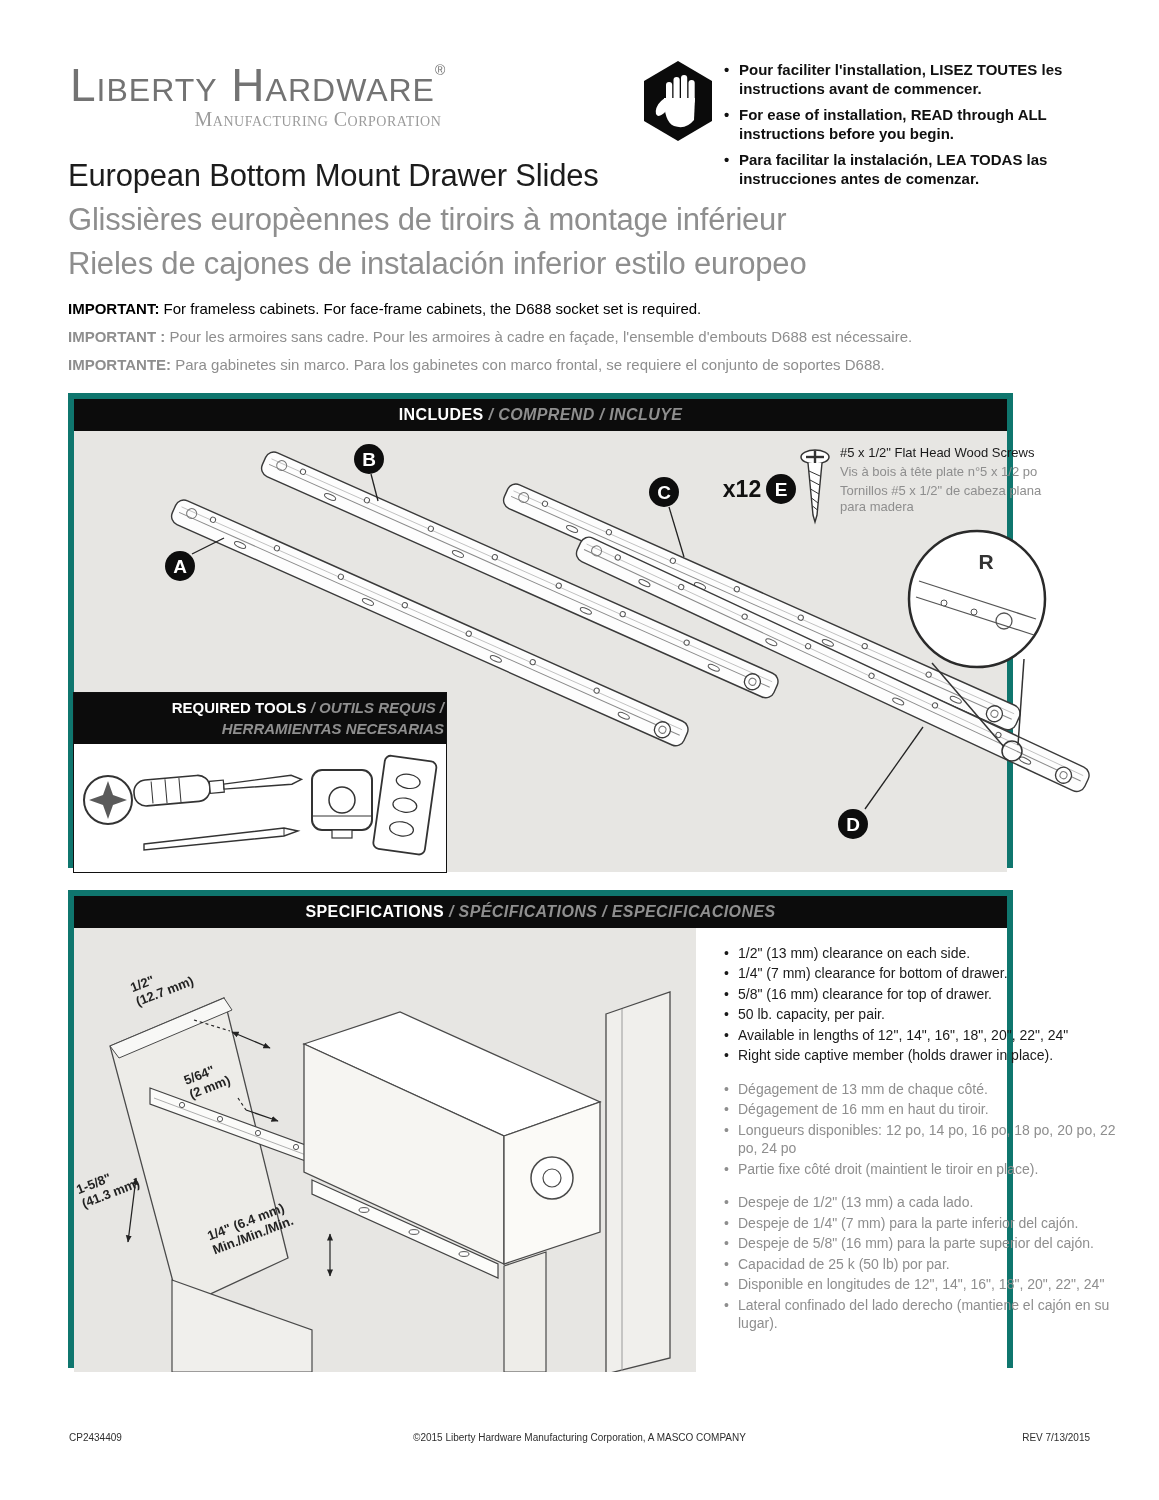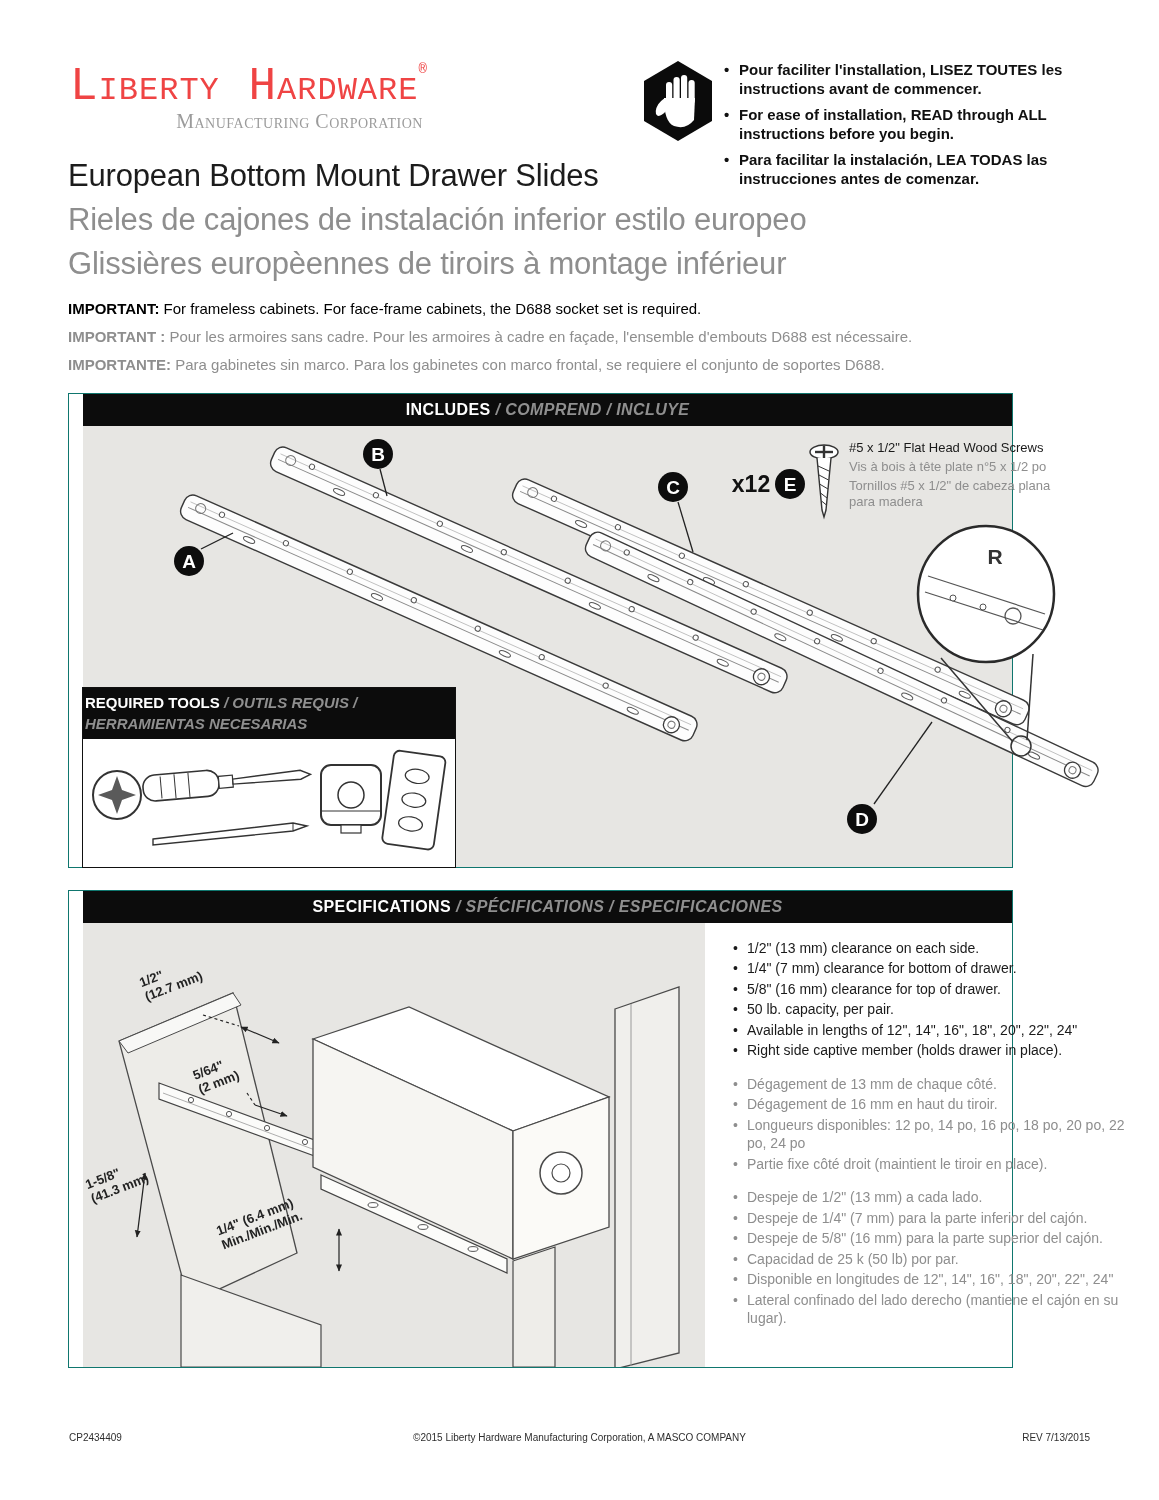--- a/index.html
+++ b/index.html
@@ -2,22 +2,22 @@
 <html><head>
 <meta charset="utf-8">
 <style>
   * { margin:0; padding:0; box-sizing:border-box; }
   html,body { background:#fff; }
   .page { position:relative; width:1159px; height:1500px; background:#ffffff;
           font-family:"Liberation Sans", sans-serif; color:#1a1a1a; overflow:hidden; }
 
   
   .logo { position:absolute; left:70px; top:62px; }
-  .logo-name { font-family:Liberation Mono, monospace; font-variant:small-caps;
-               font-size:46px; line-height:1; color:#ef4444; letter-spacing:1px; }
+  .logo-name { font-family:Liberation Sans, sans-serif; font-variant:small-caps;
+               font-size:46px; line-height:1; color:#737373; letter-spacing:1px; }
   .logo-name sup { font-size:14px; vertical-align:26px; letter-spacing:0; }
   .logo-sub { font-family:"Liberation Serif", serif; font-variant:small-caps;
               font-size:20px; color:#9b9b9b; text-align:right; padding-right:4px; letter-spacing:.5px; }
   .hand-badge { position:absolute; left:642px; top:60px; width:72px; height:82px; }
   .notices { position:absolute; left:724px; top:60px; width:392px; list-style:none;
              font-weight:bold; font-size:15px; line-height:1.27; color:#101010; }
   .notices li { position:relative; padding-left:15px; margin-bottom:7px; }
   .notices li::before { content:"•"; position:absolute; left:0; }
 
   
@@ -26,36 +26,36 @@
   .title-en { color:#1c1c1c; }
   .title-fr, .title-es { color:#8e8e8e; }
 
   
   .important { position:absolute; left:68px; top:301px; font-size:15px; line-height:1; }
   .important p { margin-bottom:13px; }
   .imp-en { color:#000000; }
   .imp-fr, .imp-es { color:#8e8e8e; }
 
   
-  .box { position:absolute; left:68px; width:945px; border:1px solid #0f766e; background:#fff;padding-left:14px; }
+  .box { position:absolute; left:68px; width:945px; border:6px solid #0f766e; background:#fff; }
   .box-includes { top:393px; height:475px; }
   .box-specs { top:890px; height:478px; }
   .box-header { height:32px; background:#0c0c0c; text-align:center; font-size:16px;
                 font-weight:bold; line-height:31px; letter-spacing:.4px; }
   .hdr-primary { color:#ffffff; }
   .hdr-secondary { color:#8f8f8f; font-style:italic; }
 
   .includes-body { position:relative; height:441px; background:#e7e6e3; }
   .screw-text { position:absolute; left:766px; top:14px; width:212px; font-size:13px; line-height:1.22; }
   .screw-text .en { color:#1a1a1a; margin-bottom:3px; }
   .screw-text .fr { color:#8e8e8e; margin-bottom:3px; }
   .screw-text .es { color:#8e8e8e; }
 
   .tools-box { position:absolute; left:-1px; bottom:-1px; width:374px; border:1px solid #111; background:#fff; }
-  .tools-header { background:#0c0c0c; text-align:left; font-size:15px; font-weight:bold;
+  .tools-header { background:#0c0c0c; text-align:right; font-size:15px; font-weight:bold;
                   line-height:1.4; padding:4px 2px 5px; }
   .tools-body { height:128px; background:#fff; }
 
   .specs-body { position:relative; height:444px; background:#ffffff; }
   .specs-art-wrap { position:absolute; left:0; top:0; width:622px; height:444px; background:#e7e6e3; }
   .dim-label { position:absolute; font-size:13px; font-weight:bold; color:#222;
                line-height:1.15; transform:rotate(-21deg); white-space:nowrap; }
   .specs-bullets { position:absolute; left:648px; top:16px; width:400px; font-size:14px; line-height:1.32; }
   .specs-bullets ul { list-style:none; }
   .specs-bullets li { position:relative; padding-left:16px; margin-bottom:2px; }
@@ -100,22 +100,22 @@
   </div>
 
   <ul class="notices">
     <li>Pour faciliter l'installation, LISEZ TOUTES les instructions avant de commencer.</li>
     <li>For ease of installation, READ through ALL instructions before you begin.</li>
     <li>Para facilitar la instalación, LEA TODAS las instrucciones antes de comenzar.</li>
   </ul>
 
   <div class="titles">
     <h1 class="title-line title-en">European Bottom Mount Drawer Slides</h1>
+    <h2 class="title-line title-fr">Glissières europèennes de tiroirs à montage inférieur</h2>
     <h2 class="title-line title-es">Rieles de cajones de instalación inferior estilo europeo</h2>
-    <h2 class="title-line title-fr">Glissières europèennes de tiroirs à montage inférieur</h2>
   </div>
 
   <div class="important">
     <p class="imp-en"><b>IMPORTANT:</b> <span>For frameless cabinets. For face-frame cabinets, the D688 socket set is required.</span></p>
     <p class="imp-fr"><b>IMPORTANT :</b> <span>Pour les armoires sans cadre. Pour les armoires à cadre en façade, l'ensemble d'embouts D688 est nécessaire.</span></p>
     <p class="imp-es"><b>IMPORTANTE:</b> <span>Para gabinetes sin marco. Para los gabinetes con marco frontal, se requiere el conjunto de soportes D688.</span></p>
   </div>
 
   <section class="box box-includes">
     <div class="box-header">

